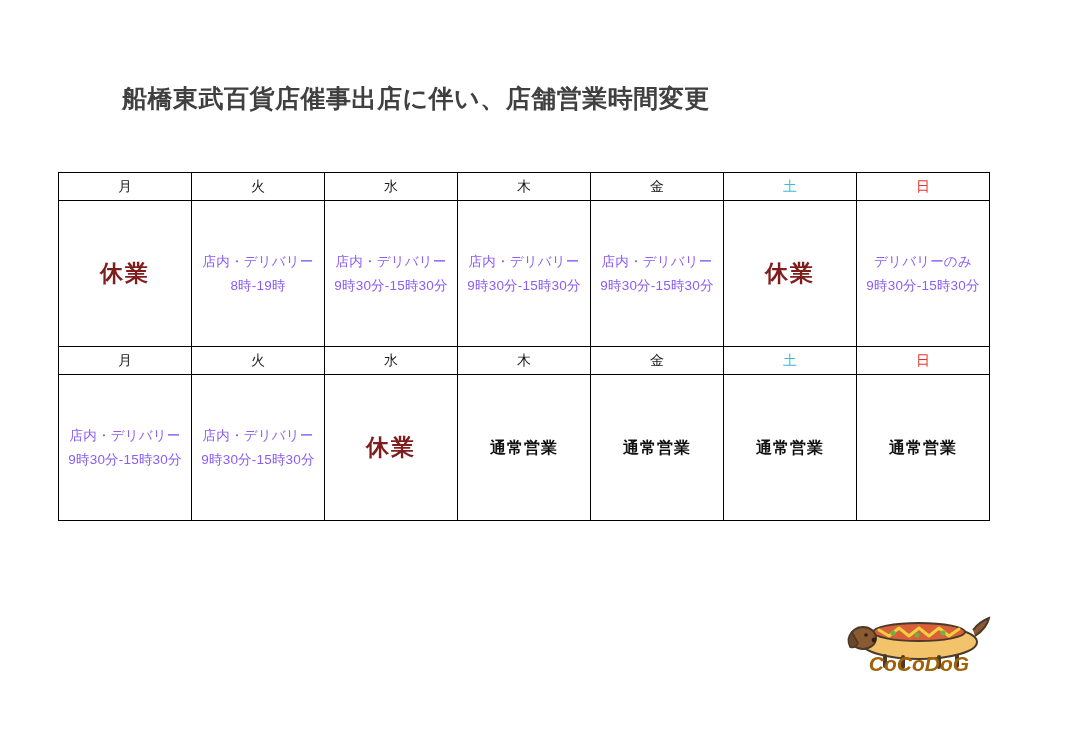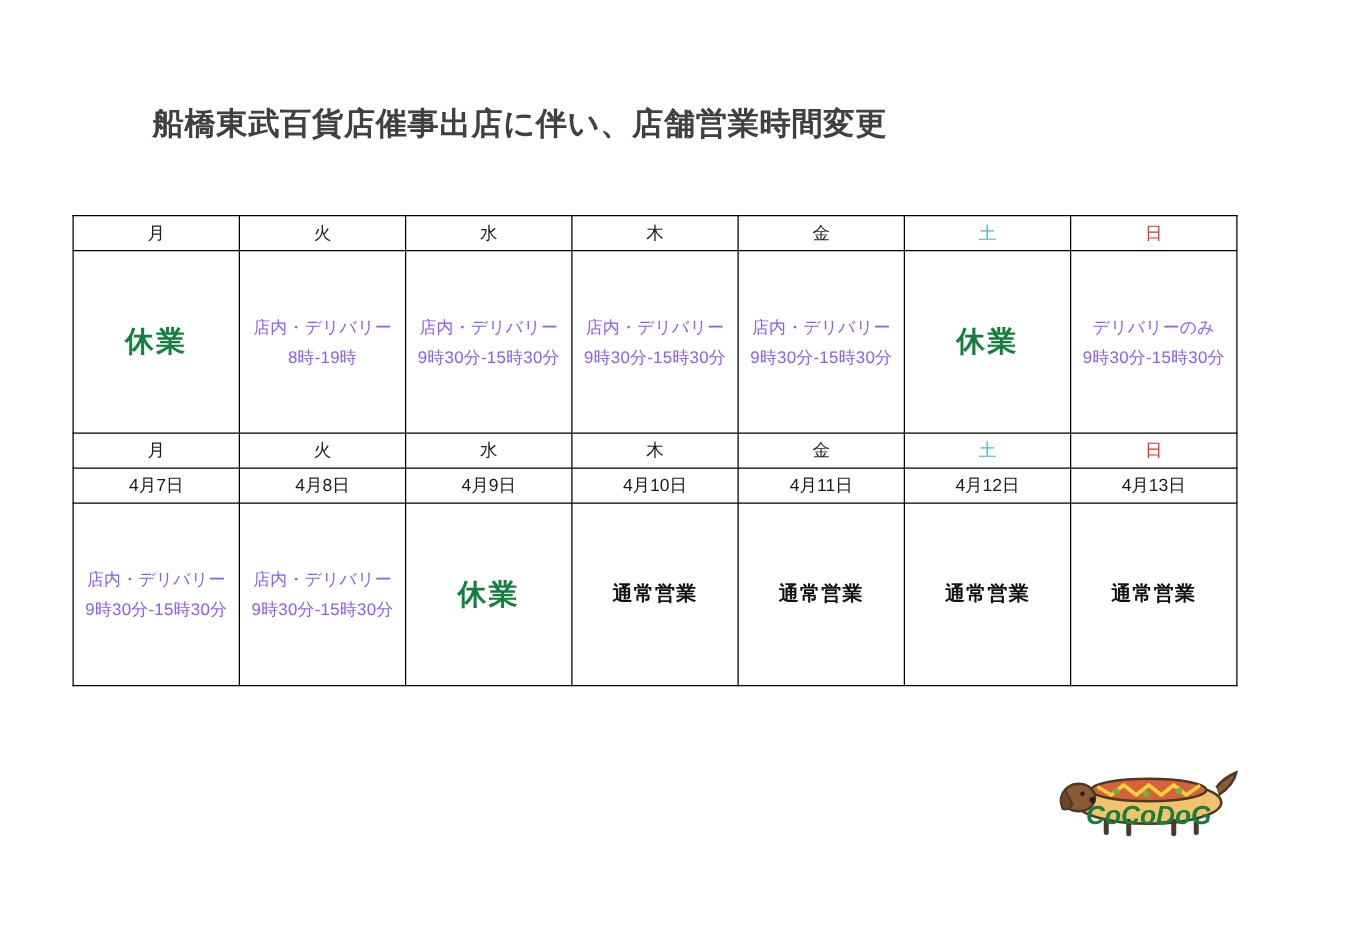--- a/index.html
+++ b/index.html
@@ -55,21 +55,21 @@
     font-size: 14px;
   }
   .row-body td {
     height: 145px;
     font-size: 14px;
     line-height: 1.75;
   }
   .sat { color: #37bdd6; }
   .sun { color: #e8342a; }
   .closed {
-    color: #15803d;
+    color: #7f1d1d;
     font-size: 23px;
     font-weight: bold;
     letter-spacing: 2px;
   }
   .normal {
     color: #111111;
     font-size: 16px;
     font-weight: bold;
     letter-spacing: 1px;
   }
@@ -91,27 +91,27 @@
   .logo {
     position: absolute;
     left: 845px;
     top: 608px;
     width: 148px;
     height: 66px;
   }
   .logo-text {
     position: absolute;
     left: 0;
-    top: 33px;
+    top: 44px;
     width: 148px;
     text-align: center;
     font-size: 21px;
     font-weight: bold;
     font-style: italic;
-    color: #15803d;
+    color: #a16207;
     letter-spacing: 0px;
   }
 </style>
 </head>
 <body>
 
 <div class="page">
 
   <div class="headline">船橋東武百貨店催事出店に伴い、店舗営業時間変更</div>
 
@@ -161,29 +161,20 @@
       <tr class="row-weekday">
         <td>月</td>
         <td>火</td>
         <td>水</td>
         <td>木</td>
         <td>金</td>
         <td class="sat">土</td>
         <td class="sun">日</td>
       </tr>
 
-      <tr class="row-date">
-        <td>4月7日</td>
-        <td>4月8日</td>
-        <td>4月9日</td>
-        <td>4月10日</td>
-        <td>4月11日</td>
-        <td>4月12日</td>
-        <td>4月13日</td>
-      </tr>
 
       <tr class="row-body">
         <td>
           <span class="detail">店内・デリバリー</span>
           <span class="detail">9時30分-15時30分</span>
         </td>
         <td>
           <span class="detail">店内・デリバリー</span>
           <span class="detail">9時30分-15時30分</span>
         </td>

